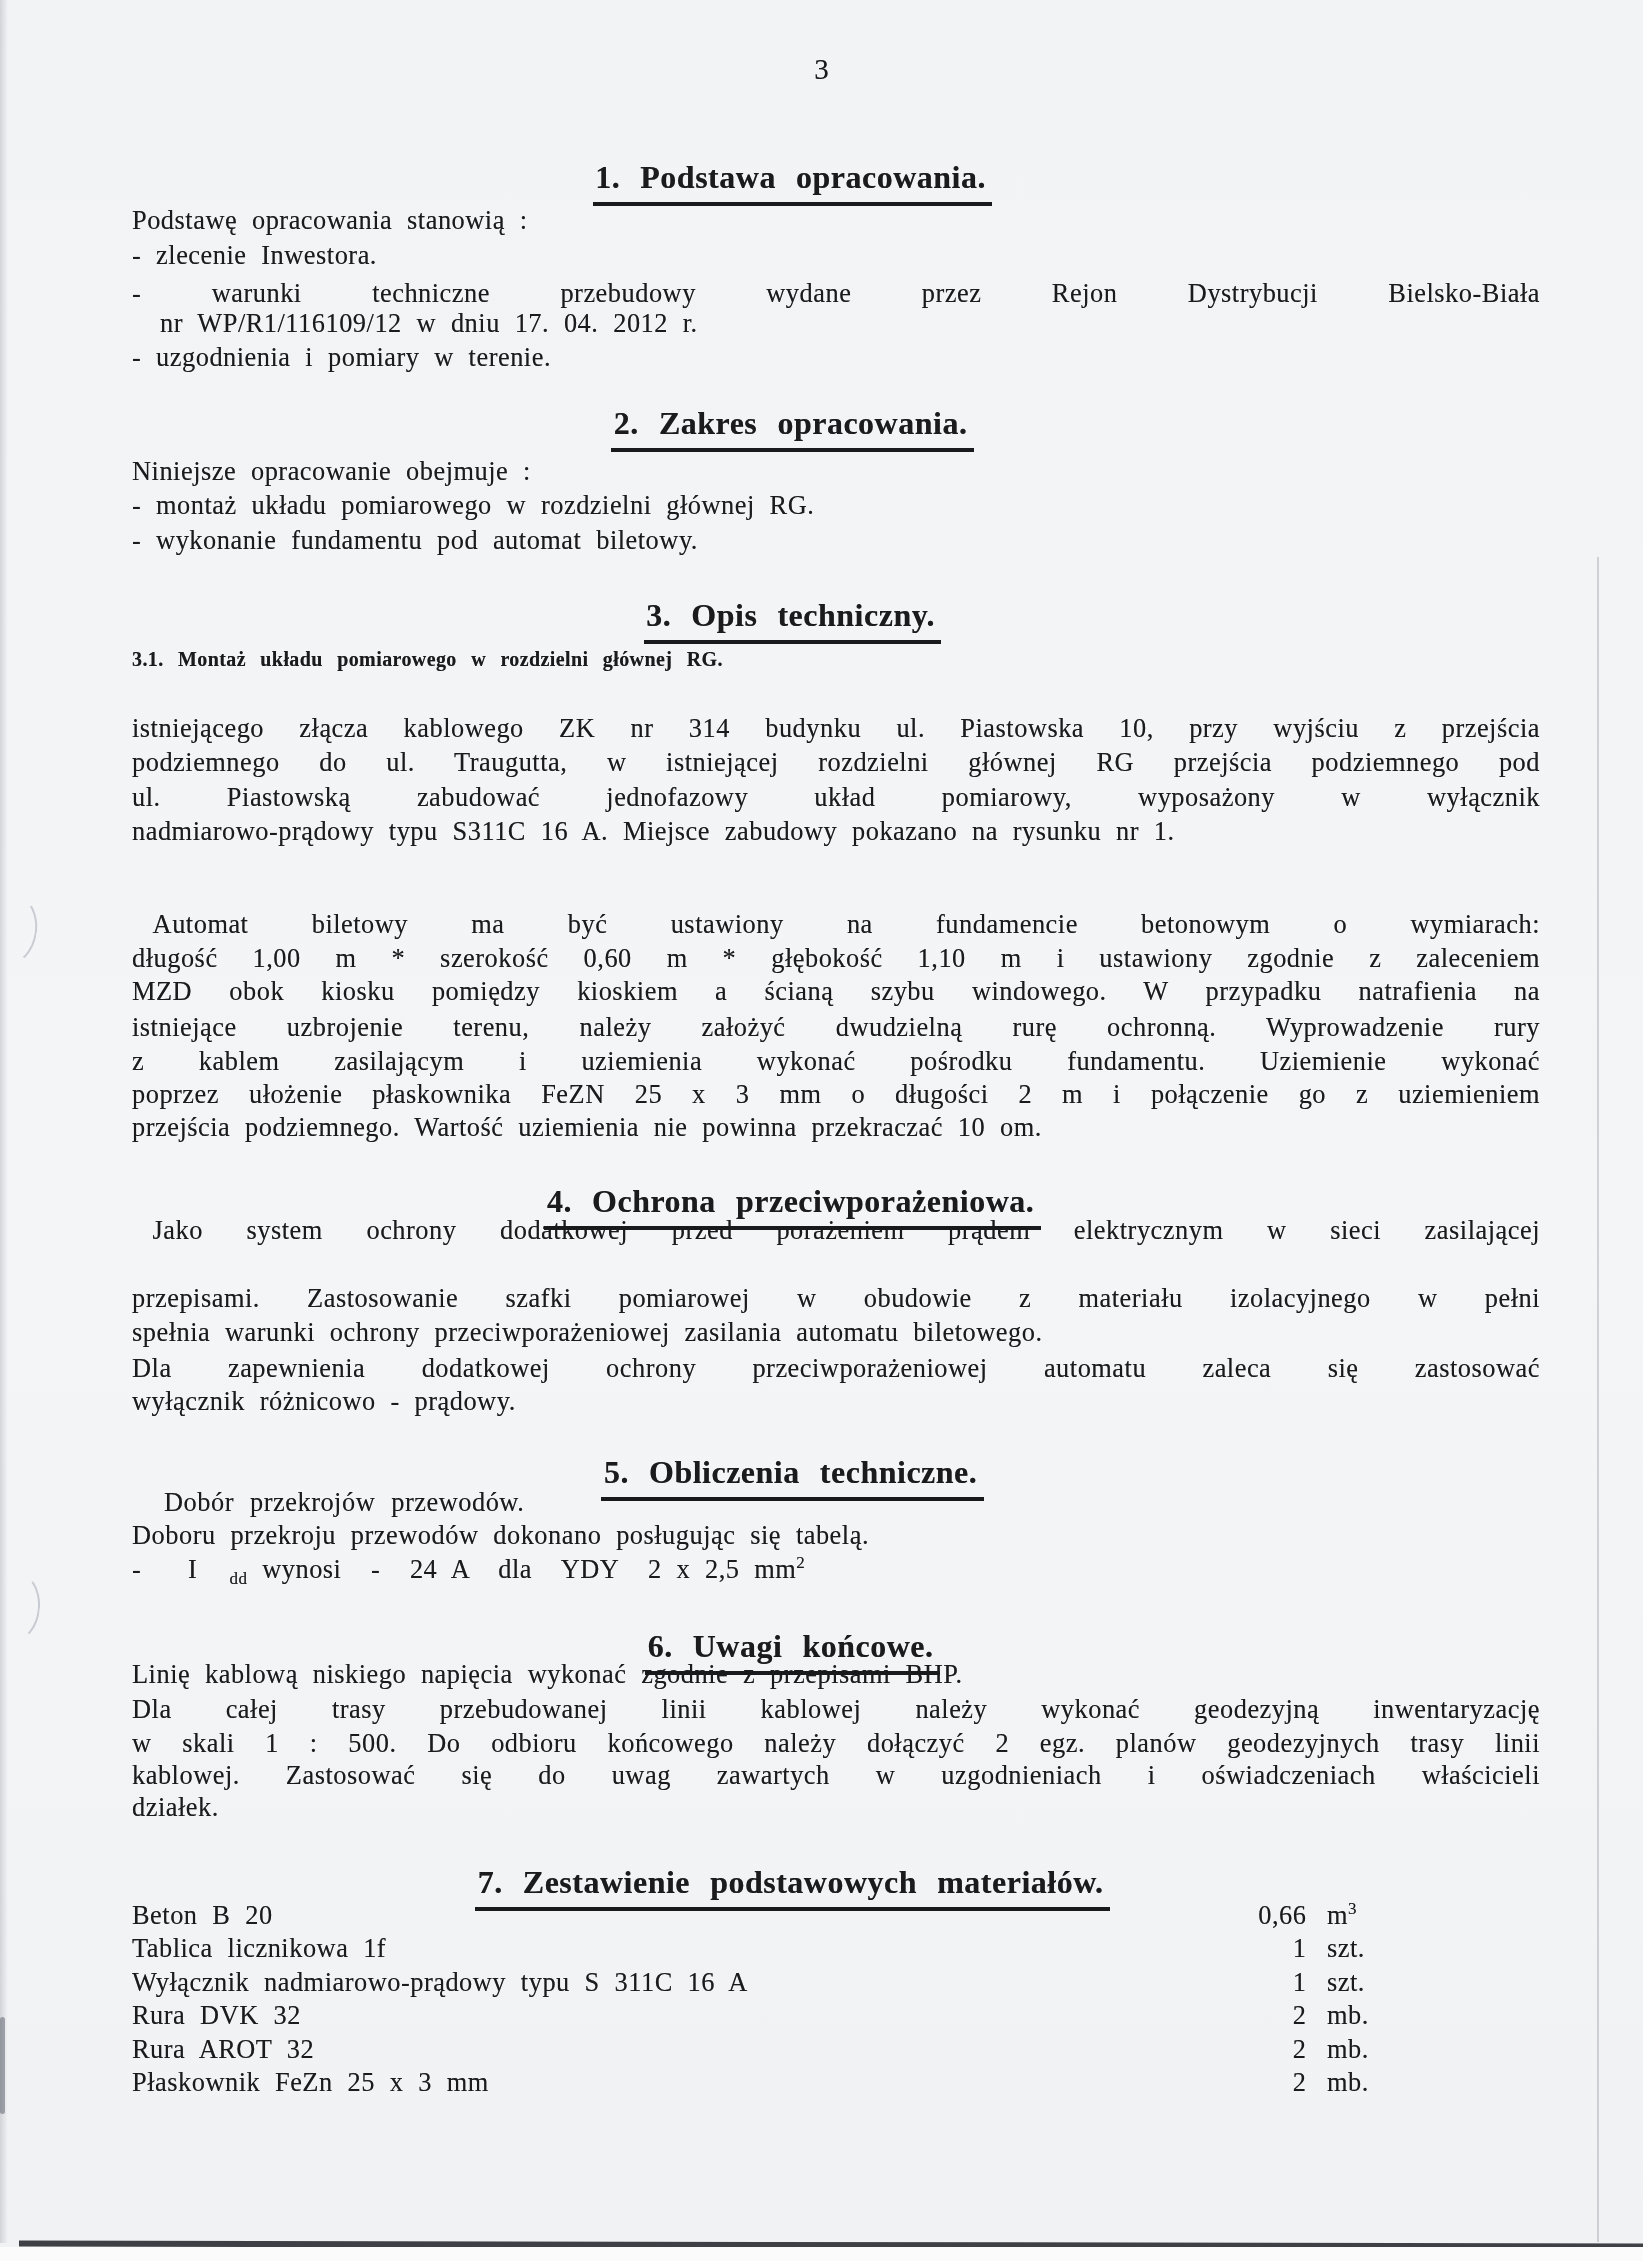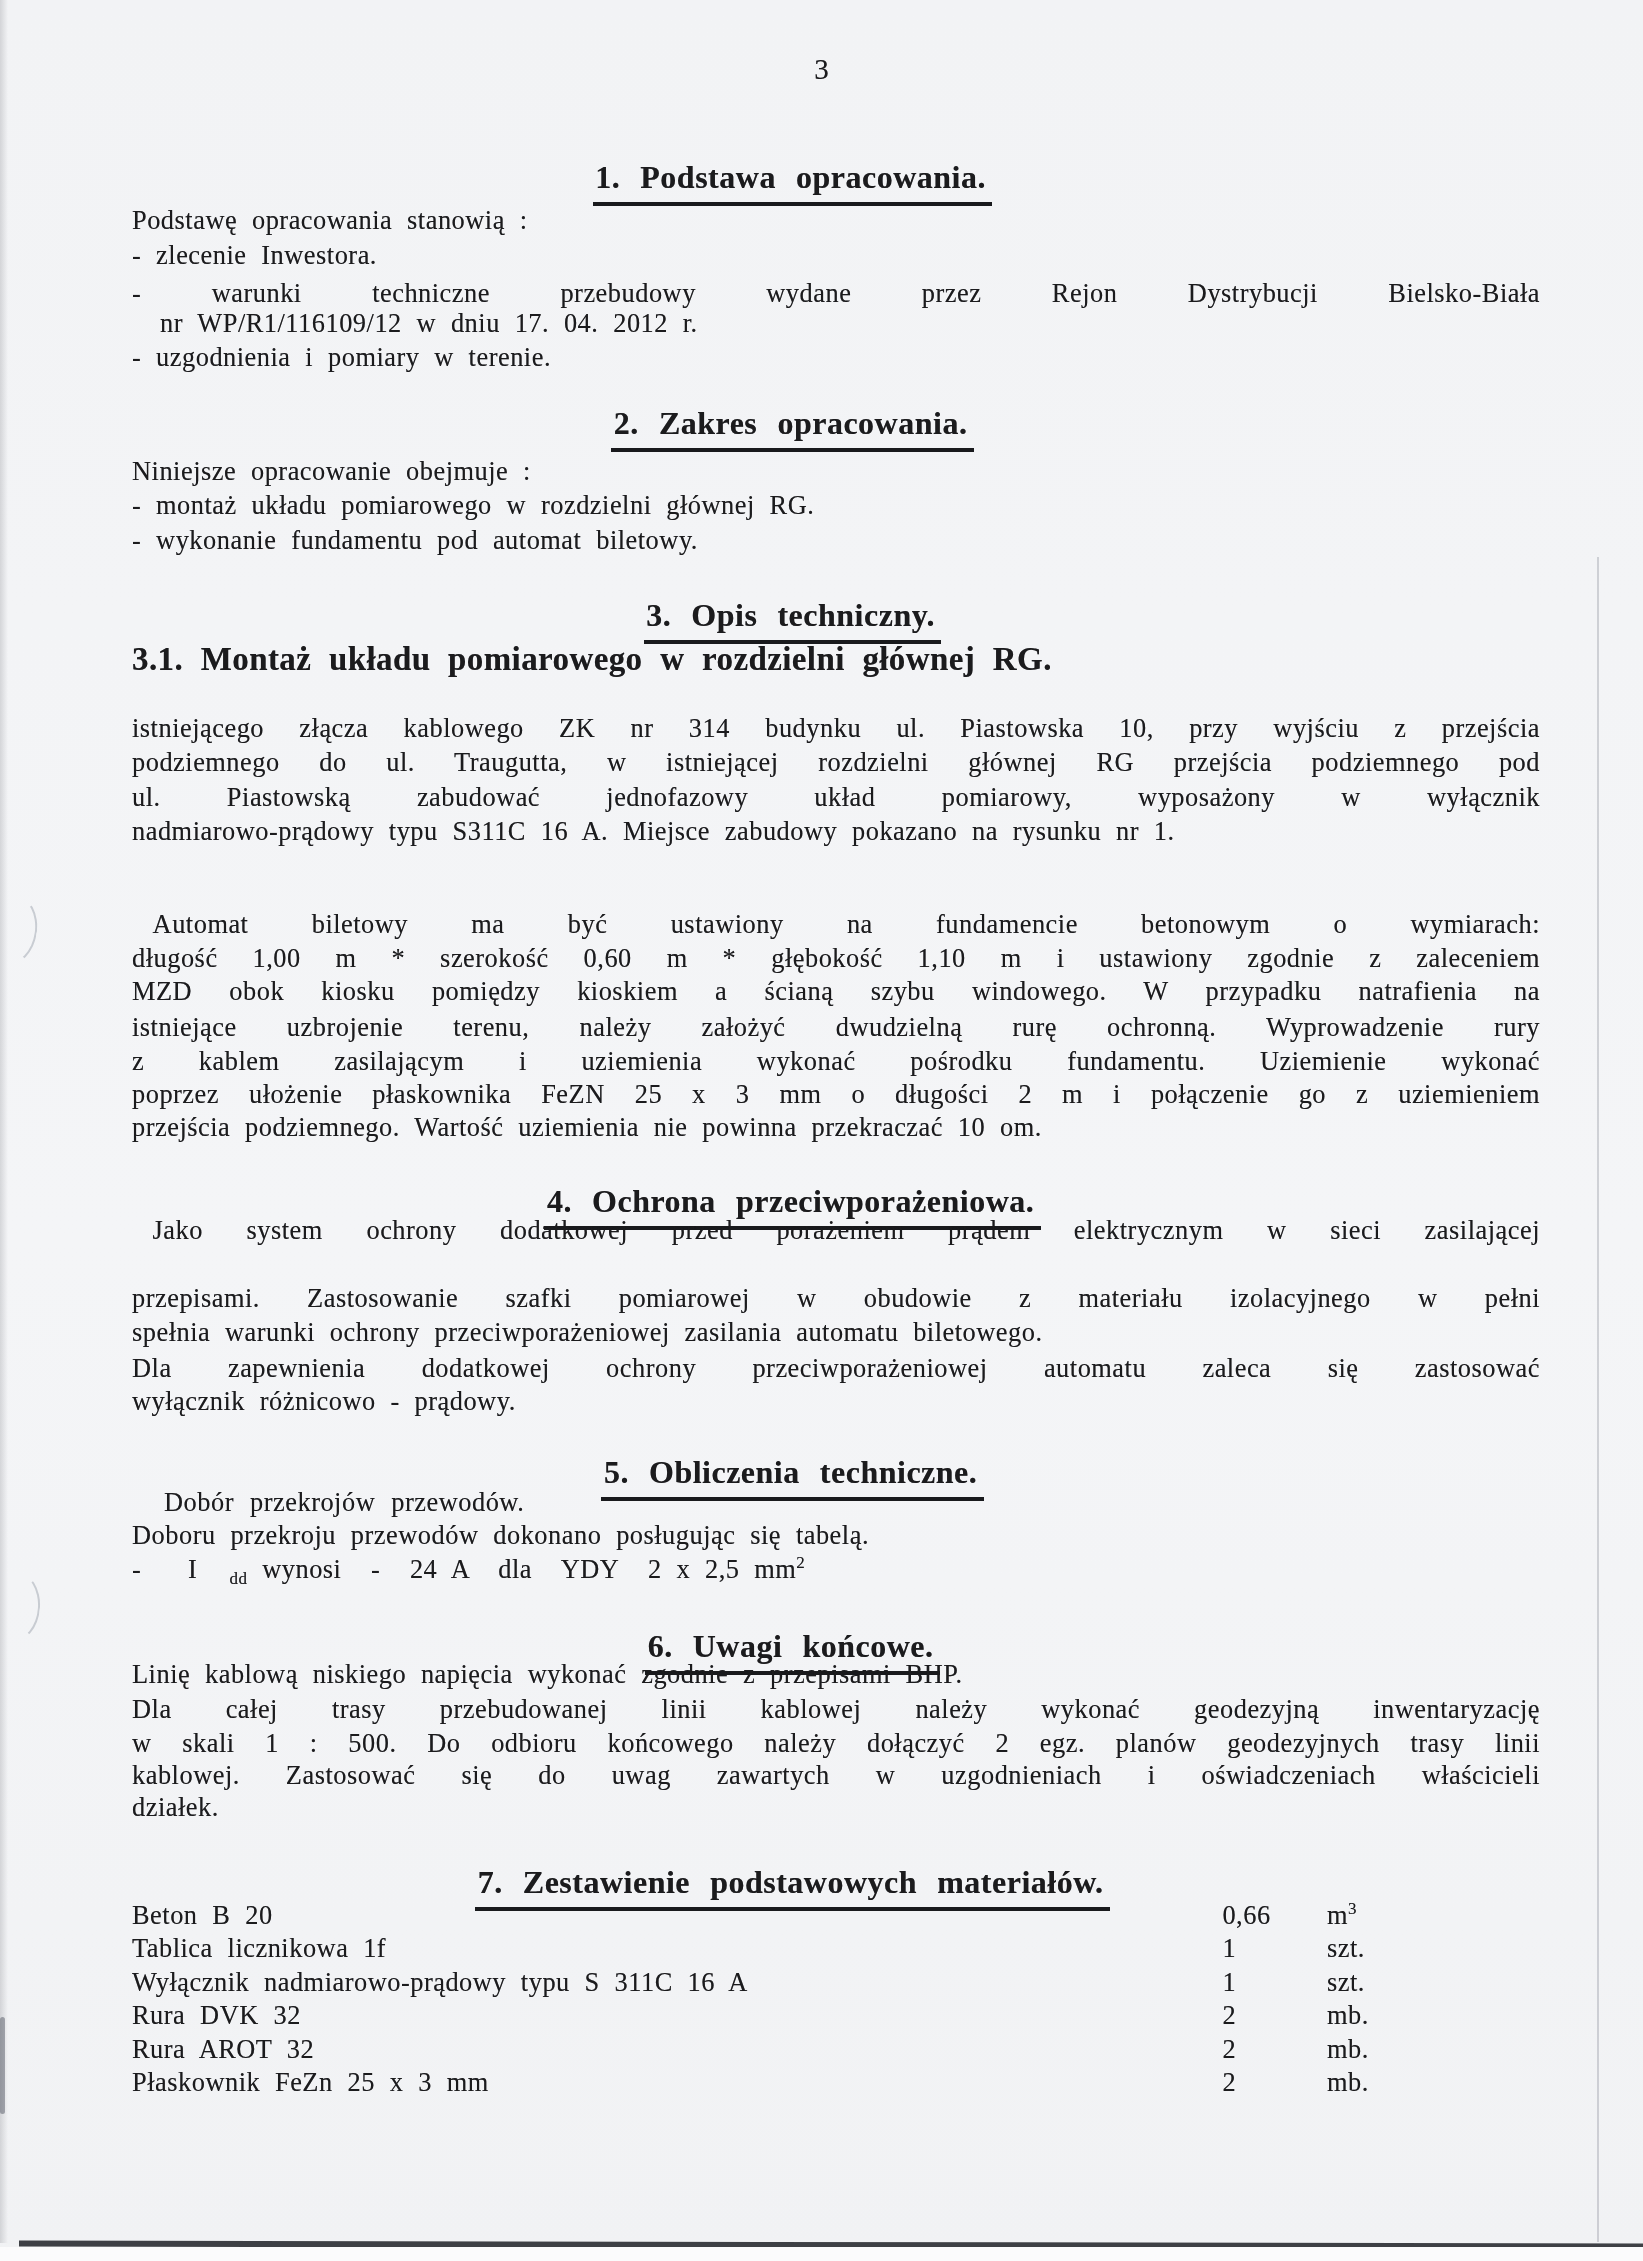--- a/index.html
+++ b/index.html
@@ -31,37 +31,37 @@
   }
   .h span{
     display:inline-block;
     border-bottom:4.5px solid #191a1d;
     padding:0 6.4px 4.5px 2.6px;
     word-spacing:11.6px;
     margin-top:11px;
   }
   .sub{
     position:absolute;left:132px;width:1408px;
-    font-size:33px;line-height:34px;font-weight:bold;
+    font-size:20px;line-height:34px;font-weight:bold;
     letter-spacing:0.4px;word-spacing:9px;
     text-shadow:0 0 0.6px rgba(20,20,25,0.5);
   }
   .pageno{
     position:absolute;top:53px;left:0;width:1643px;
     text-align:center;font-size:29px;
     text-shadow:0 0 0.6px rgba(25,25,30,0.45);
   }
   .mrow{
     position:absolute;left:132px;width:1308px;
     display:flex;font-size:26.4px;line-height:34px;
     letter-spacing:0.5px;
     text-shadow:0 0 0.6px rgba(25,25,30,0.45);
   }
   .mname{flex:1;word-spacing:7.7px;}
-  .mqty{width:84px;}
+  .mqty{width:84px;text-align:right;}
   .munit{width:113px;padding-left:20.6px;}
   .supx{font-size:17px;vertical-align:super;line-height:0;}
   .subx{font-size:17px;vertical-align:sub;line-height:0;}
   .formula{white-space:pre-wrap;}
   
   .scanline-bottom{
     position:absolute;left:19.3px;right:0;top:2242px;height:5.8px;
     background:#3e4045;transform:rotate(0.10deg);
   }
   .below-strip{position:absolute;left:0;right:0;top:2247px;bottom:0;background:#fbfbfc;}

